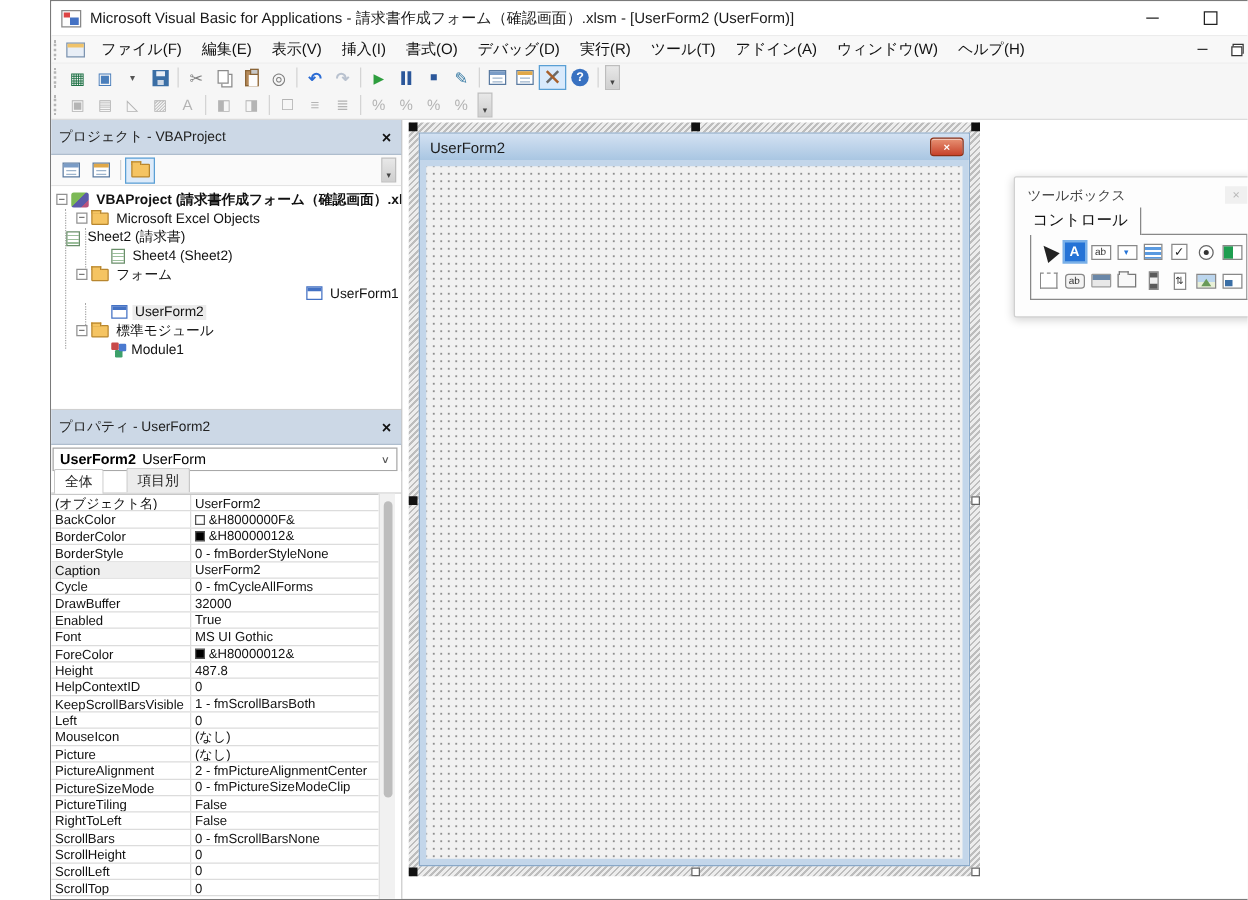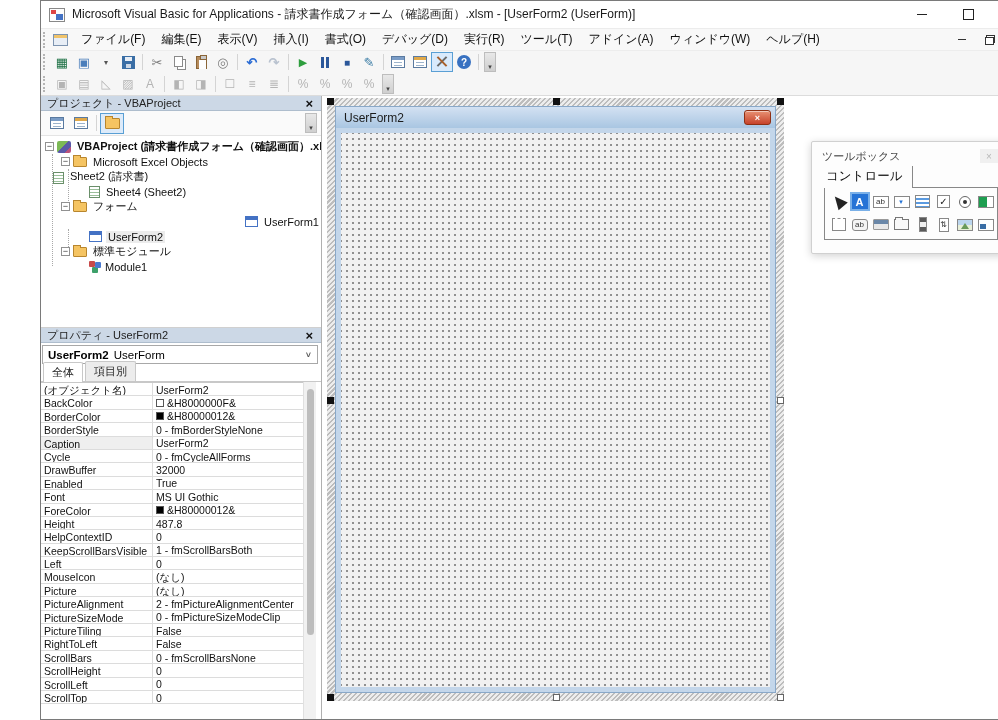--- a/index.html
+++ b/index.html
@@ -63,21 +63,21 @@
   .ic-tools::before { content:""; position:absolute; left:6px; top:0; width:2px; height:13px; background:#6a6a6a; transform:rotate(45deg); }
   .ic-tools::after { content:""; position:absolute; left:6px; top:0; width:2px; height:13px; background:#a85f2a; transform:rotate(-45deg); }
   .ic-help { width:14px; height:14px; border-radius:50%; background:#3871c1; color:#fff; font:bold 10px "Liberation Sans",sans-serif; display:flex; align-items:center; justify-content:center; font-style:normal; }
   .overflow-btn { width:12px; height:20px; background:linear-gradient(#e8e8e8,#cfcfcf); border:1px solid #bdbdbd; display:flex; flex-direction:column; align-items:center; justify-content:flex-end; padding-bottom:2px; font-size:7px; color:#444; margin-left:2px; }
   .overflow-btn i { font-style:normal; line-height:5px; }
   .gray-glyph { color:#b4b4b4; font-size:12px; }
 
   
   .client { flex:1; display:flex; min-height:0; }
   .leftdock { width:281px; flex:0 0 auto; border-right:1px solid #b0b0b0; display:flex; flex-direction:column; background:#fff; }
-  .panel-header { height:15px; background:#ccd8e6; border-bottom:1px solid #aebdcd; display:flex; align-items:center; padding:0 6px; font-size:11px; color:#222; flex:0 0 auto; }
+  .panel-header { height:28px; background:#ccd8e6; border-bottom:1px solid #aebdcd; display:flex; align-items:center; padding:0 6px; font-size:11px; color:#222; flex:0 0 auto; }
   .panel-close { margin-left:auto; font-weight:bold; font-size:13px; color:#111; line-height:1; padding:0 2px; }
 
   
   .project-panel { height:232px; flex:0 0 auto; display:flex; flex-direction:column; border-bottom:1px solid #d0d0d0; }
   .ptoolbar { height:25px; background:#fafafa; border-bottom:1px solid #e4e4e4; display:flex; align-items:center; padding-left:4px; flex:0 0 auto; }
   .pbtn { width:24px; height:21px; display:flex; align-items:center; justify-content:center; border:1px solid transparent; }
   .pbtn.active { border:1px solid #5a9fd4; background:#ddebfa; }
   .ic-folder-big { width:15px; height:11px; background:#f5c462; border:1px solid #b8862e; border-radius:1px; position:relative; display:inline-block; }
   .ic-folder-big::before { content:""; position:absolute; top:-3px; left:-1px; width:6px; height:2px; background:#f5c462; border:1px solid #b8862e; border-bottom:none; }
   .ptool-overflow { margin-left:auto; margin-right:4px; }
@@ -98,21 +98,21 @@
   .icon-workbook::before { content:""; position:absolute; left:-3px; bottom:-1px; width:7px; height:7px; background:#1e7145; }
   .icon-form { width:13px; height:11px; background:#fff; border:1px solid #4472c4; position:relative; }
   .icon-form::before { content:""; position:absolute; top:0; left:0; right:0; height:3px; background:#4472c4; }
   .icon-module { width:6px; height:6px; background:#c84a4a; border-radius:1px; box-shadow:6px 1px 0 #4a7ad0, 3px 6px 0 #3da06a; margin-right:8px; margin-bottom:5px; }
 
   
   .props-panel { flex:1; display:flex; flex-direction:column; min-height:0; }
   .pselector { height:19px; margin:2px 3px 0 1px; border:1px solid #a8a8a8; background:#fff; display:flex; align-items:center; padding:0 5px; font-size:11.5px; flex:0 0 auto; }
   .psel-obj { font-weight:bold; margin-right:5px; }
   .psel-chev { margin-left:auto; color:#555; font-size:10px; transform:scaleY(0.8); }
-  .ptabs { height:18px; display:flex; align-items:flex-end; padding-left:2px; background:#fff; border-bottom:1px solid #c8c8c8; flex:0 0 auto; }
+  .ptabs { height:18px; display:flex; align-items:flex-end; padding-left:2px; background:#fff; border-bottom:1px solid #c8c8c8; flex:0 0 auto;gap:16px; }
   .ptab { font-size:11px; padding:2px 8px 2px; border:1px solid #c8c8c8; border-bottom:none; background:#ececec; color:#222; margin-right:2px; border-radius:2px 2px 0 0; }
   .ptab.active { background:#fff; position:relative; top:1px; }
   .pgridwrap { flex:1; display:flex; min-height:0; background:#fff; }
   .pgrid { width:262px; border-top:1px solid #c8c8c8; overflow:hidden; }
   .prow { display:flex; height:13.4px; border-bottom:1px solid #dcdcdc; font-size:10.5px; line-height:12px; color:#111; }
   .pname { width:112px; flex:0 0 auto; border-right:1px solid #dcdcdc; padding:1px 2px 0 3px; white-space:nowrap; overflow:hidden; }
   .prow.active .pname { background:#efefef; }
   .pval { flex:1; padding:1px 2px 0 3px; white-space:nowrap; overflow:hidden; display:flex; align-items:center; }
   .swatch { display:none; width:8px; height:8px; border:1px solid #555; margin-right:3px; flex:0 0 auto; }
   .swatch.white { display:inline-block; background:#fff; }

